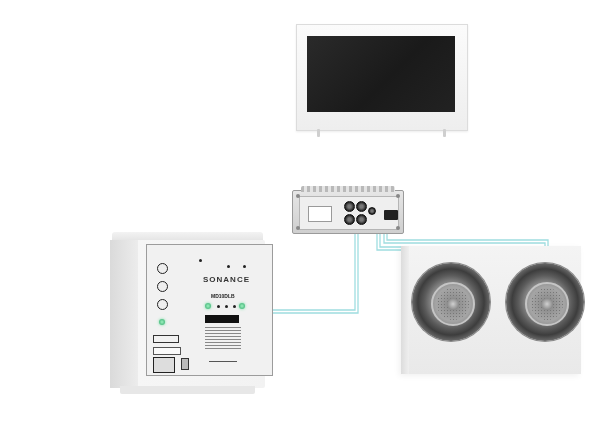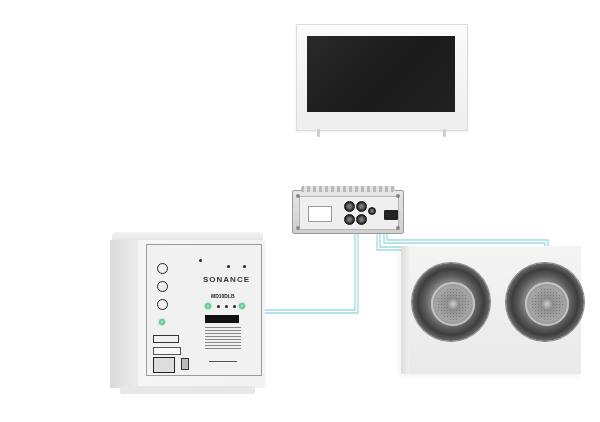--- a/index.html
+++ b/index.html
@@ -53,21 +53,21 @@
       border-radius: 3px 3px 0 0;
     }
     .sub-body {
       left: 0; top: 8px; width: 155px; height: 148px;
       background: linear-gradient(90deg, #e9e9e9 0%, #f6f6f6 18%, #f2f2f2 100%);
       border-radius: 2px;
     }
     .sub-side { left: 0; top: 8px; width: 28px; height: 148px; background: linear-gradient(90deg, #dadada, #ececec); }
     .sub-panel {
       left: 36px; top: 12px; width: 114px; height: 130px;
-      background: #f1f1f1; border: 1px solid #9c9c9c;
+      background: #f1f1f1; border: 1px solid #9c9c9c; padding-left: 11px;
     }
     .sub-feet { left: 10px; top: 154px; width: 135px; height: 8px; background: #e7e7e7; border-radius: 0 0 2px 2px; }
     .brand { font-size: 8px; letter-spacing: 1px; color: #333; font-weight: bold; }
     .model { font-size: 5px; color: #222; font-weight: bold; }
     .knob { width: 9px; height: 9px; border-radius: 50%; border: 1.5px solid #222; background: #eee; }
     .led-green { width: 6px; height: 6px; border-radius: 50%; background: radial-gradient(circle, #9ff0c0, #2aa866); box-shadow: 0 0 3px #6fe0a0; }
     .dot { width: 3px; height: 3px; border-radius: 50%; background: #222; }
     .warn-label { background: #111; }
     .fine-text { background: repeating-linear-gradient(180deg, #888 0 1px, transparent 1px 3px); }
     .iec { border: 1px solid #222; background: #ddd; }

